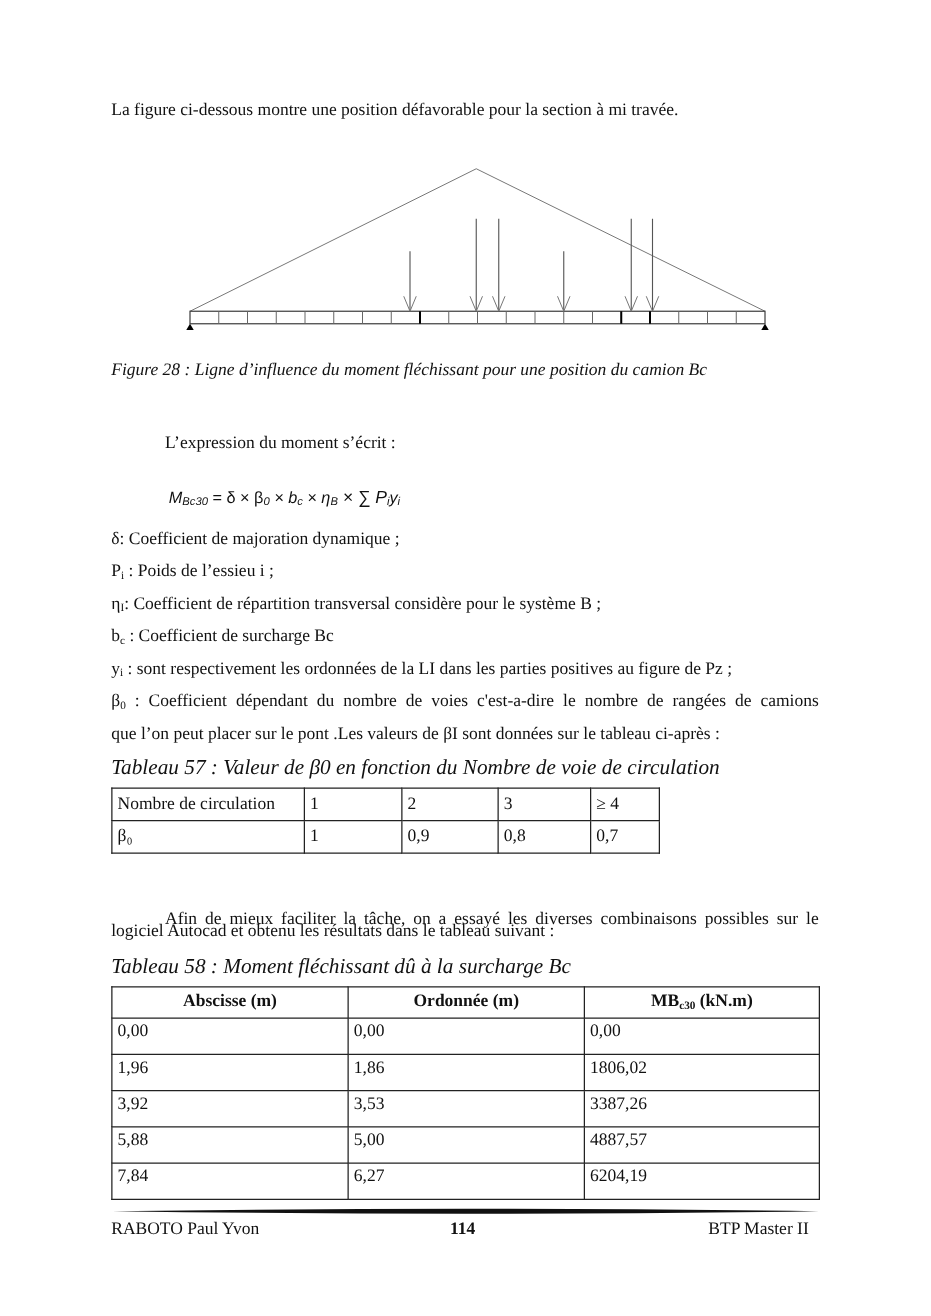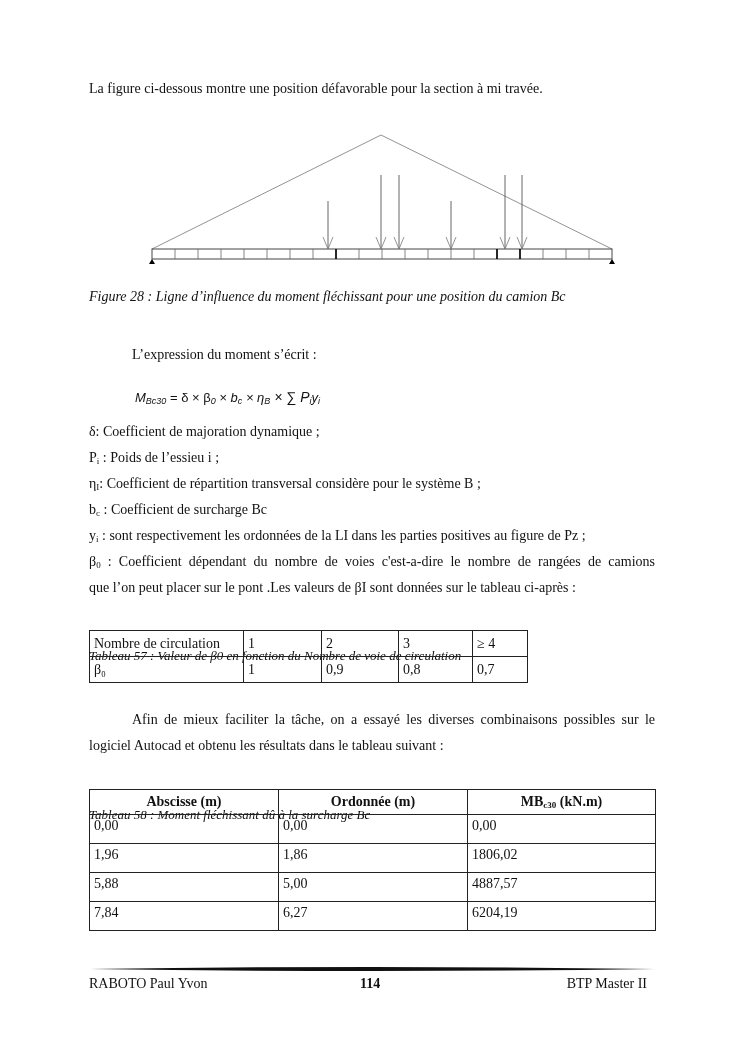--- a/index.html
+++ b/index.html
@@ -3,21 +3,21 @@
 <meta charset="utf-8">
 <style>
   html, body { margin: 0; padding: 0; background: #ffffff; }
   body { width: 745px; height: 1053px; position: relative; overflow: hidden;
          font-family: "Liberation Serif", serif; color: #111; font-size: 14px; }
   .abs { position: absolute; white-space: nowrap; }
   .p { font-size: 14px; line-height: 18px; }
   .caption-it { font-style: italic; }
   .math { font-family: Liberation Sans, sans-serif; font-style: italic; font-size: 13px; }
   sub { font-size: 9px; vertical-align: -2px; line-height: 0; }
-  .small-cap { font-size: 13px; margin-top: 44px; }
+  .small-cap { font-size: 17px; }
   table { border-collapse: collapse; position: absolute; }
   td, th { border: 1px solid #222; font-size: 14px; padding: 0 4px; }
   .t57 td { height: 25px; vertical-align: middle; }
   .t58 th { height: 24px; font-weight: bold; text-align: center; }
   .t58 td { height: 25px; text-align: left; vertical-align: top; padding-top: 3px; font-family: Liberation Serif, serif; }
   .footer-line { position: absolute; left: 90px; top: 966px; width: 565px; height: 6px; }
 </style>
 </head>
 <body>
 
@@ -106,40 +106,45 @@
   <tr>
     <td>β₀</td>
     <td>1</td>
     <td>0,9</td>
     <td>0,8</td>
     <td>0,7</td>
   </tr>
 </tbody>
   </table>
 
-<div class="abs p" style="left:89px; top:711px; width:566px; padding-left:43px; box-sizing:border-box; text-align:justify; text-align-last:justify; white-space:normal;">Afin de mieux faciliter la tâche, on a essayé les diverses combinaisons possibles sur le</div>
+<div class="abs p" style="left:89px; top:727px; width:566px; padding-left:43px; box-sizing:border-box; text-align:justify; text-align-last:justify; white-space:normal;">Afin de mieux faciliter la tâche, on a essayé les diverses combinaisons possibles sur le</div>
 <div class="abs p" style="left:89px; top:737px;">logiciel Autocad et obtenu les résultats dans le tableau suivant :</div>
 
 <div class="abs caption-it small-cap" style="left:89px; top:763px;">Tableau 58 : Moment fléchissant dû à la surcharge Bc</div>
 <table class="t58" style="left:89px; top:789px; width:567px;">
   <tbody>
       <tr>
     <th style="width:180px;">Abscisse (m)</th>
     <th style="width:180px;">Ordonnée (m)</th>
     <th><span>MB</span><sub>c30</sub><span> (kN.m)</span></th>
   </tr>
   <tr>
     <td>0,00</td>
     <td>0,00</td>
     <td>0,00</td>
   </tr>
   <tr>
     <td>1,96</td>
     <td>1,86</td>
     <td>1806,02</td>
+  </tr>
+  <tr>
+    <td>3,92</td>
+    <td>3,53</td>
+    <td>3387,26</td>
   </tr>
   <tr>
     <td>5,88</td>
     <td>5,00</td>
     <td>4887,57</td>
   </tr>
   <tr>
     <td>7,84</td>
     <td>6,27</td>
     <td>6204,19</td>

